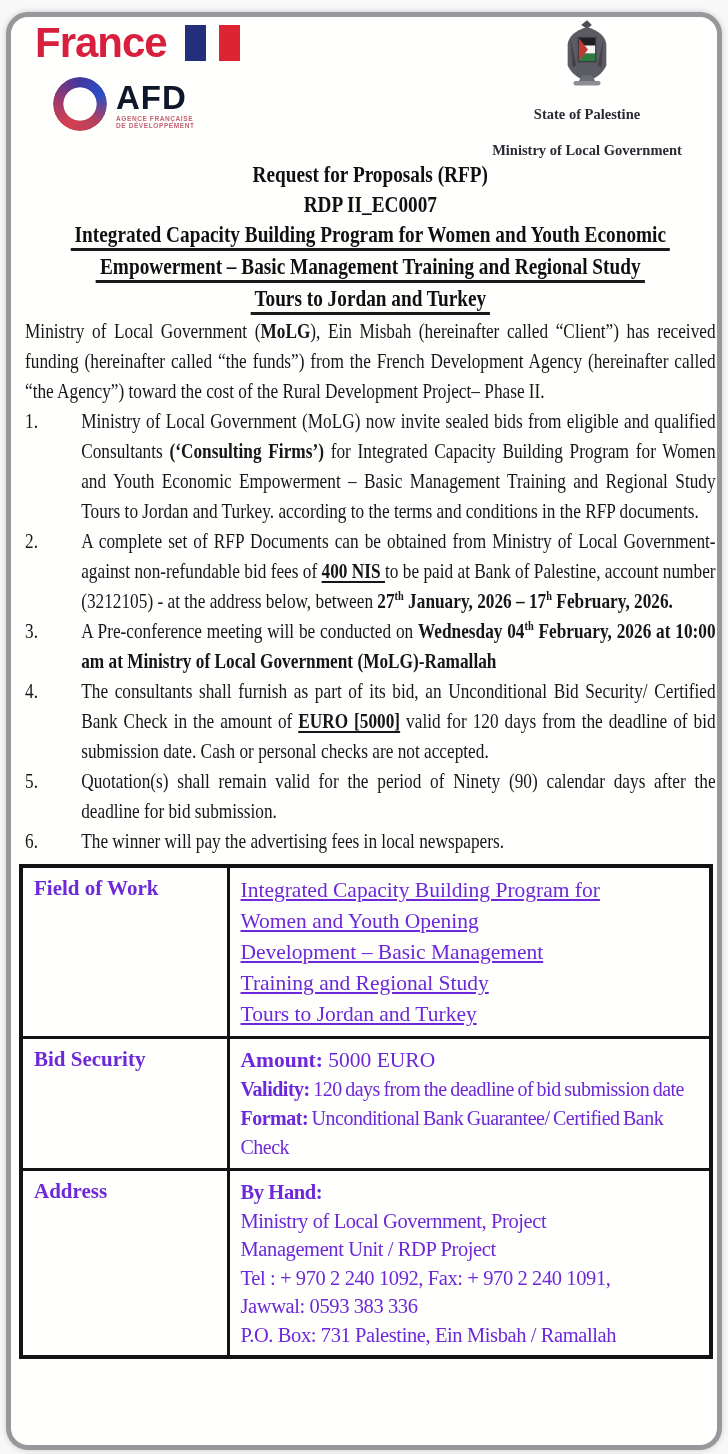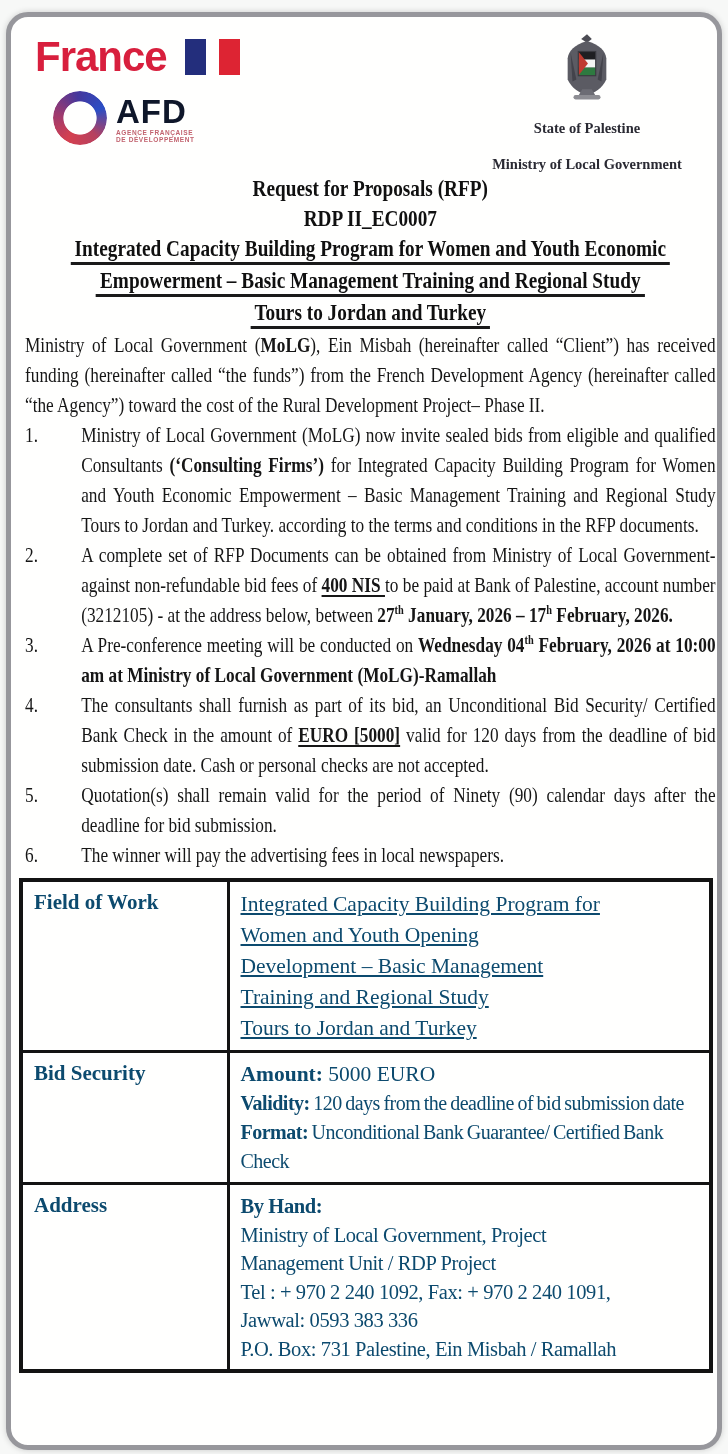--- a/index.html
+++ b/index.html
@@ -2,21 +2,21 @@
 <html><head>
 <meta charset="utf-8">
 <style>
   * { margin:0; padding:0; box-sizing:border-box; }
   body { background:#eef0ef; font-family:"Liberation Serif", serif; }
   .canvas { position:relative; width:728px; height:1454px; background:#f7f8f7; overflow:hidden; }
   .page {
     position:absolute; left:6px; right:6px; top:12px; bottom:4px;
     background:#fffffe; border:5px solid #97979c; border-radius:22px;
     box-shadow:0 0 6px rgba(0,0,0,.18);
-    padding:14px 8px 0 8px; overflow:hidden;
+    padding:0 8px 0 8px; overflow:hidden;
   }
   
   .header { position:relative; height:138px; }
   .logo-france { position:absolute; left:16px; top:6px; display:flex; align-items:flex-start; }
   .france-word { font-family:"Liberation Sans", sans-serif; font-weight:800; font-size:42px; line-height:40px; color:#d81f3d; letter-spacing:-1px; }
   .fbar { display:inline-block; width:21px; height:36px; margin-top:2px; }
   .fbar.blue { background:#232e7c; margin-left:18px; }
   .fbar.red  { background:#dd2433; margin-left:13px; }
   .logo-afd { position:absolute; left:34px; top:60px; display:flex; align-items:flex-start; }
   .ring { width:54px; height:54px; border-radius:50%;
@@ -31,21 +31,21 @@
   .gov-line { font-size:14.5px; font-weight:700; color:#2a2a33; line-height:17px; margin-top:19px; }
   
   .condense { width:860px; transform:scaleX(0.803); transform-origin:0 0; margin-left:6px; margin-top:4px; color:#161616; }
   .title { text-align:center; font-weight:700; font-size:24px; line-height:30px; color:#101010; }
   .u-line { border-bottom:3px solid #1a1a1a; padding:0 5px 0px 5px; display:inline-block; line-height:27px; }
   .intro { margin-top:1px; font-size:21.5px; line-height:30px; text-align:justify; }
   .oli { display:flex; }
   .oli .num { flex:0 0 70px; font-size:21.5px; line-height:30px; }
   .oli .itext { flex:1; font-size:21.5px; line-height:30px; text-align:justify; }
   
-  table.info { width:694px; margin:8px auto 0 auto; border-collapse:collapse; border:4px solid #131313; color:#0c4a6e; }
+  table.info { width:694px; margin:8px auto 0 auto; border-collapse:collapse; border:4px solid #131313; color:#6d28d9; }
   table.info td { border:3.5px solid #131313; vertical-align:top; padding:7px 10px 6px 11px; }
   td.lbl { width:207px; font-weight:700; font-size:21px; line-height:27px; }
   td.val { font-size:21.5px; line-height:31px; }
   td.val-fow { height:157px;text-decoration:underline; }
   td.val-deadline { height:100px; vertical-align:middle; padding-top:0; }
   td.val-security { height:96px; line-height:29px; }
   td.val-address { height:181px; font-size:20.5px; line-height:28.5px; letter-spacing:-0.4px; }
   
   .b { font-weight:700; }
   .ul { text-decoration:underline; text-decoration-thickness:2px; text-underline-offset:3px; }

